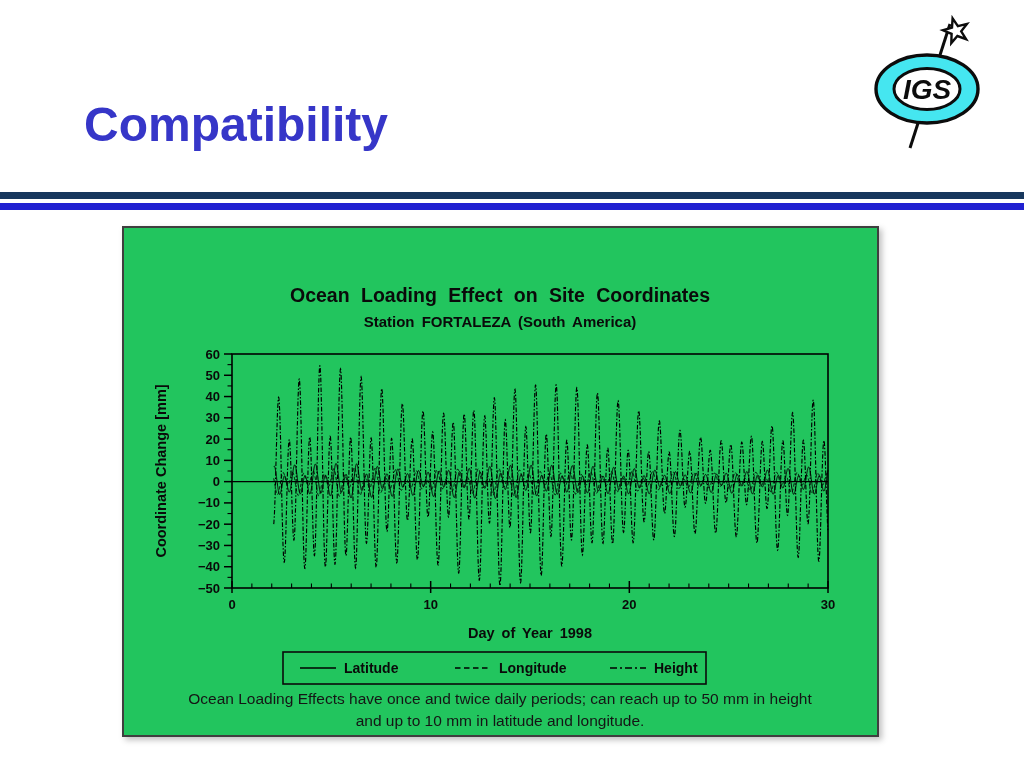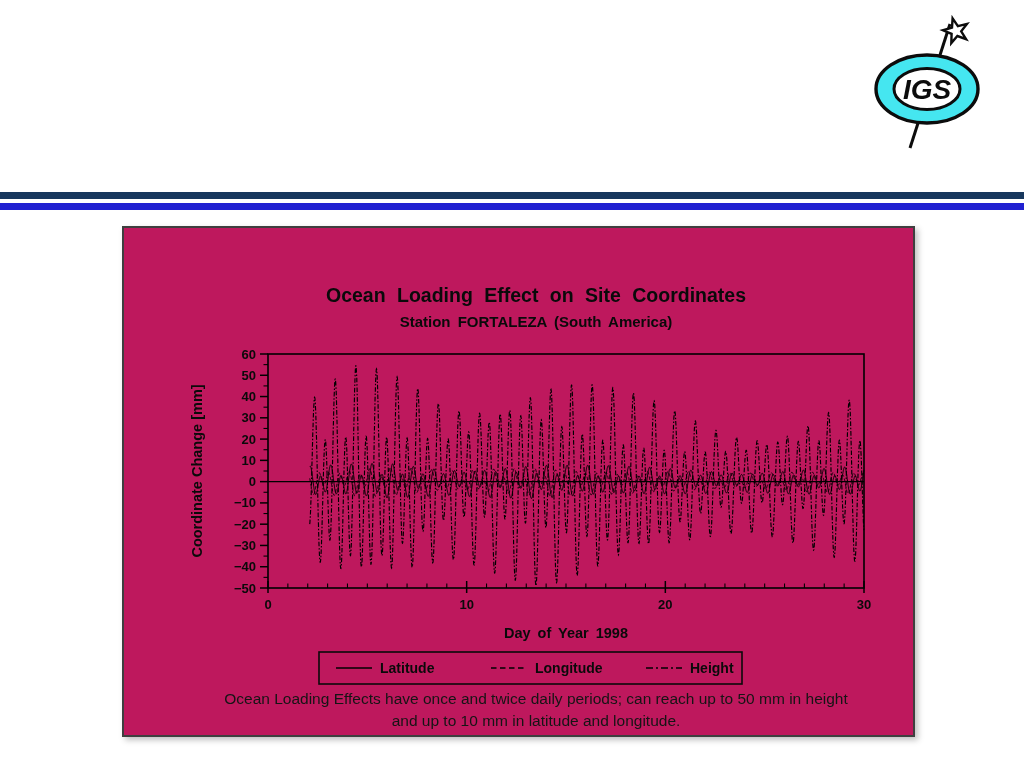--- a/index.html
+++ b/index.html
@@ -7,36 +7,37 @@
          font-family:"Liberation Sans",sans-serif;overflow:hidden;}
   .slide-title{position:absolute;left:84px;top:97px;font-size:48px;font-weight:700;
                color:#3636C8;letter-spacing:0px;}
   .rule{position:absolute;left:0;width:1024px;}
   .rule-top{top:192px;height:7px;background:#17375D;}
   .rule-bottom{top:203px;height:7px;background:#2121D1;}
   .logo{position:absolute;left:852px;top:6px;width:164px;height:150px;}
   .logo-text{font-family:"Liberation Sans",sans-serif;font-weight:700;font-style:italic;
              font-size:28px;fill:#0c0c0c;}
   .figure-box{position:absolute;left:122px;top:226px;width:753px;height:507px;
-              background:#be185d;border:2px solid #3F3F3F;
-              box-shadow:3px 3px 6px rgba(0,0,0,0.25);padding-left:36px;}
+              background:#22c55e;border:2px solid #3F3F3F;
+              box-shadow:3px 3px 6px rgba(0,0,0,0.25);}
   #chart-svg{width:100%;height:100%;display:block;}
   .c-title{font-size:19.5px;font-weight:700;fill:#0a0a0a;word-spacing:6px;text-anchor:middle;}
   .c-sub{font-size:15px;font-weight:700;fill:#0a0a0a;word-spacing:3px;text-anchor:middle;}
   .c-xlabel{font-size:14.5px;font-weight:700;fill:#0a0a0a;word-spacing:3px;text-anchor:middle;}
   .c-ylabel{font-size:14.5px;font-weight:700;fill:#0a0a0a;text-anchor:middle;}
   .tick-label{font-size:13px;font-weight:700;fill:#0a0a0a;}
   .legend-label{font-size:14px;font-weight:700;fill:#0a0a0a;}
   .cap{font-size:15.5px;font-weight:400;fill:#151515;text-anchor:middle;}
 </style>
 </head>
 <body>
 
 <div class="slide">
 
+  <div class="slide-title">Compatibility</div>
 
   <svg class="logo" viewBox="0 0 164 150" aria-hidden="true">
     <line x1="58" y1="142" x2="98" y2="18" stroke="#0c0c0c" stroke-width="3"></line>
     <polygon points="100.6,12.4 105.9,20.2 114.9,17.9 109.2,25.3 114.1,33.2 105.4,30.0 99.3,37.1 99.6,27.8 91.0,24.3 100.0,21.7" fill="#ffffff" stroke="#0c0c0c" stroke-width="2.4" stroke-linejoin="miter"></polygon>
     <ellipse cx="75" cy="83" rx="51" ry="34" fill="#45E6F0" stroke="#0c0c0c" stroke-width="3.4"></ellipse>
     <ellipse cx="75" cy="83" rx="33" ry="20.5" fill="#ffffff" stroke="#0c0c0c" stroke-width="3"></ellipse>
     <text class="logo-text" x="75" y="92.5" text-anchor="middle">IGS</text>
   </svg>
 
   <div class="rule rule-top"></div>

